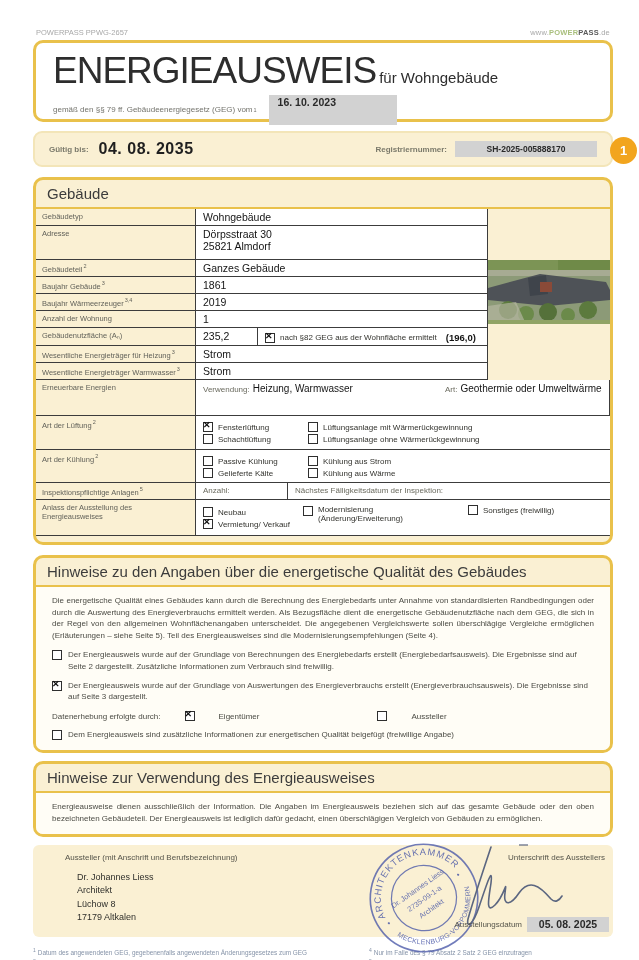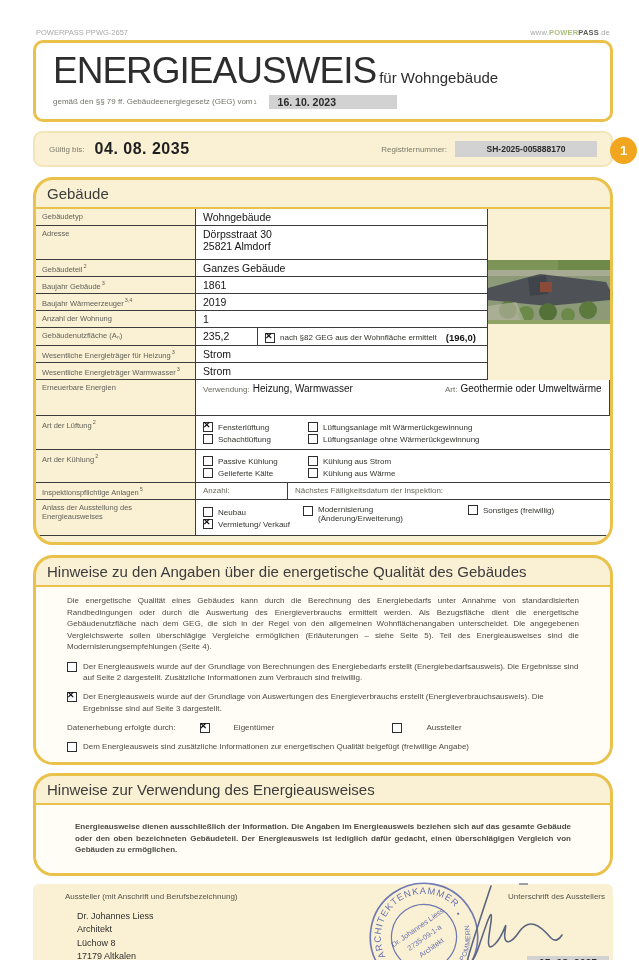--- a/index.html
+++ b/index.html
@@ -16,38 +16,38 @@
 
   
   .titlebox{border:3px solid #e9c14b;border-radius:10px;background:#fff;
             padding:9px 17px 10px;height:82px;box-sizing:border-box;}
   .title-line{display:flex;align-items:baseline;}
   .title{font-size:37px;font-weight:400;color:#2d2d2d;letter-spacing:-1px;line-height:1.05;}
   .title-suffix{font-size:15px;color:#2d2d2d;margin-left:3px;}
   .law-line{display:flex;align-items:center;margin-top:4px;font-size:8px;color:#73736c;}
   .law-line sup{font-size:5.5px;margin:0 2px 0 1px;}
   .graybox{background:#d2d2d2;color:#2a2a2a;font-weight:bold;}
-  .law-date{margin-left:10px;width:128px;height:14px;line-height:15px;
+  .law-date{margin-left:10px;width:128px;height:30px;line-height:15px;
             padding-left:9px;font-size:10.5px;box-sizing:border-box;}
 
   
   .validity{margin-top:9px;position:relative;background:#faf0d3;border:2px solid #f3e5b8;
             border-radius:9px;height:36px;display:flex;align-items:center;
             padding:0 14px;box-sizing:border-box;}
-  .vlabel{font-size:8px;color:#7b7a6b;}
+  .vlabel{font-size:8px;color:#7b7a6b;font-weight:bold;}
   .vdate{font-size:16px;font-weight:bold;color:#1f1f1f;letter-spacing:.5px;margin-left:10px;}
   .vspace{flex:1;}
   .regbox{margin-left:8px;width:142px;height:16px;line-height:16px;text-align:center;
           font-size:8.5px;}
   .pagebadge{position:absolute;right:-26px;top:4px;width:27px;height:27px;border-radius:50%;
              background:#f2a51e;color:#fff;font-size:13px;font-weight:bold;
              display:flex;align-items:center;justify-content:center;}
 
   
-  .secbox{margin-top:10px;border:3px solid #e9c14b;border-radius:20px;background:#faf0d3;overflow:hidden;}
+  .secbox{margin-top:10px;border:3px solid #e9c14b;border-radius:10px;background:#faf0d3;overflow:hidden;}
   .sec-head{font-size:15px;color:#3c3c3c;padding:5px 11px 5px;border-bottom:2px solid #e9c14b;}
   .sec-body{background:#fffdf6;}
 
   
   .gtable{position:relative;border-bottom:0;}
   .grow{display:flex;align-items:stretch;}
   .lab{width:160px;flex:none;box-sizing:border-box;padding:3px 6px 2px;font-size:7.5px;
        color:#62625a;border-right:1px solid #3c3c3c;border-bottom:1px solid #3c3c3c;line-height:1.25;}
   .lab sup{font-size:5.5px;margin-left:1px;}
   .val{flex:1;background:#fff;border-right:1px solid #3c3c3c;border-bottom:1px solid #3c3c3c;
@@ -67,21 +67,21 @@
   .cols2 .c1{width:97px;flex:none;}
   .optstack .cbline{margin:2px 0;}
   .graylab{font-size:8px;color:#6a6a5e;padding-top:3px;}
   .anlass-cols{display:flex;padding-top:3px;}
   .anlass-cols .ac1{width:100px;flex:none;}
   .anlass-cols .ac2{width:165px;flex:none;}
   .opt2line{display:flex;gap:5px;font-size:8px;color:#33332e;}
   .opt2line .cb{margin-top:1px;}
 
   
-  .hintpad{padding:8px 31px 10px;}
+  .hintpad{padding:8px 16px 10px;}
   .longp{font-size:8px;color:#4b4b44;line-height:1.45;text-align:justify;}
   .cbitem{display:flex;gap:6px;font-size:8px;color:#4b4b44;line-height:1.4;margin-top:8px;}
   .cbitem .cb{margin-top:1px;}
   .cbitem .txt{max-width:520px;}
   .dataerh{display:flex;align-items:center;gap:24px;font-size:8px;color:#4b4b44;margin-top:9px;}
   .dataerh .gap{width:70px;}
 
   
   .issuer{margin-top:8px;background:#faf0d3;border-radius:6px;height:92px;position:relative;
           padding:8px 32px;box-sizing:border-box;}
@@ -357,21 +357,21 @@
         <div class="cbitem">
           <span class="cb"></span>
           <span class="txt">Dem Energieausweis sind zusätzliche Informationen zur energetischen Qualität beigefügt (freiwillige Angabe)</span>
         </div>
       </div>
     </div>
 
     <div class="secbox" style="margin-top:8px;">
       <div class="sec-head">Hinweise zur Verwendung des Energieausweises</div>
       <div class="sec-body hintpad" style="padding-bottom:9px;">
-        <p class="longp" style="margin:8px;font-weight:bold;">Energieausweise dienen ausschließlich der Information. Die Angaben im Energieausweis beziehen sich auf das gesamte Gebäude oder den oben bezeichneten Gebäudeteil. Der Energieausweis ist lediglich dafür gedacht, einen überschlägigen Vergleich von Gebäuden zu ermöglichen.</p>
+        <p class="longp" style="margin:0;">Energieausweise dienen ausschließlich der Information. Die Angaben im Energieausweis beziehen sich auf das gesamte Gebäude oder den oben bezeichneten Gebäudeteil. Der Energieausweis ist lediglich dafür gedacht, einen überschlägigen Vergleich von Gebäuden zu ermöglichen.</p>
       </div>
     </div>
 
     <div class="issuer">
       <div class="ilabel">Aussteller (mit Anschrift und Berufsbezeichnung)</div>
       <div class="iaddr">
         <div>Dr. Johannes Liess</div>
         <div>Architekt</div>
         <div>Lüchow 8</div>
         <div>17179 Altkalen</div>

